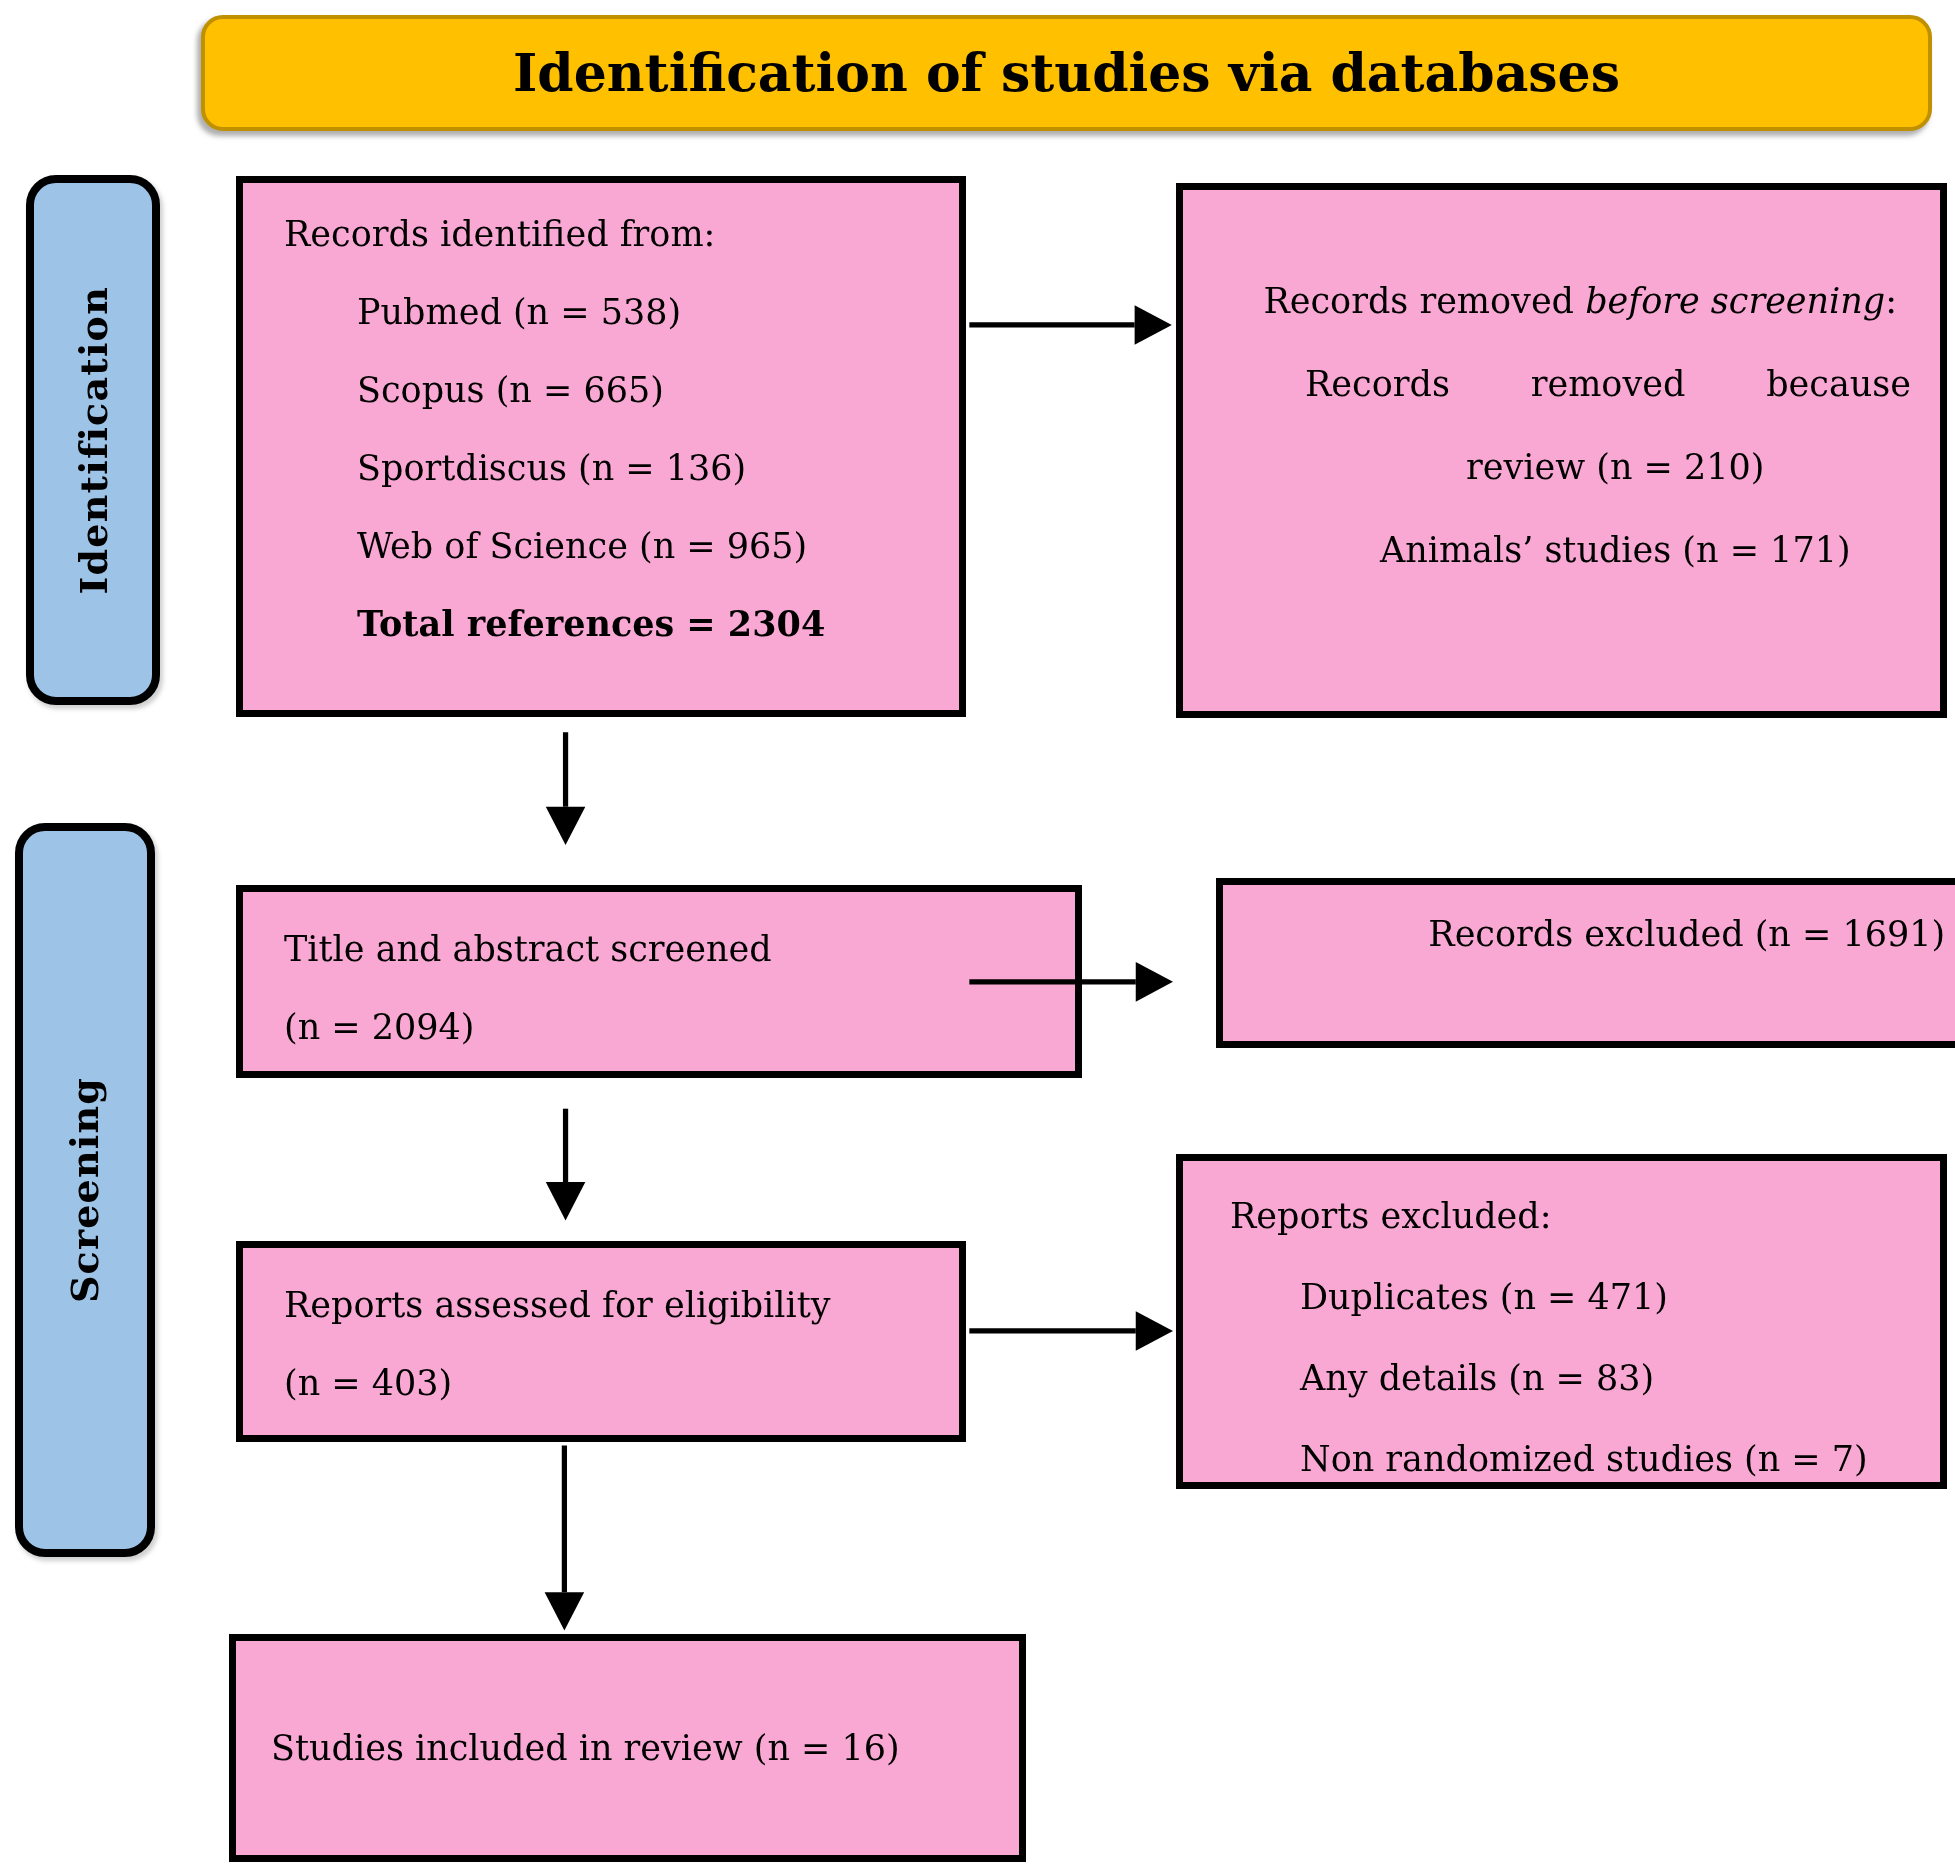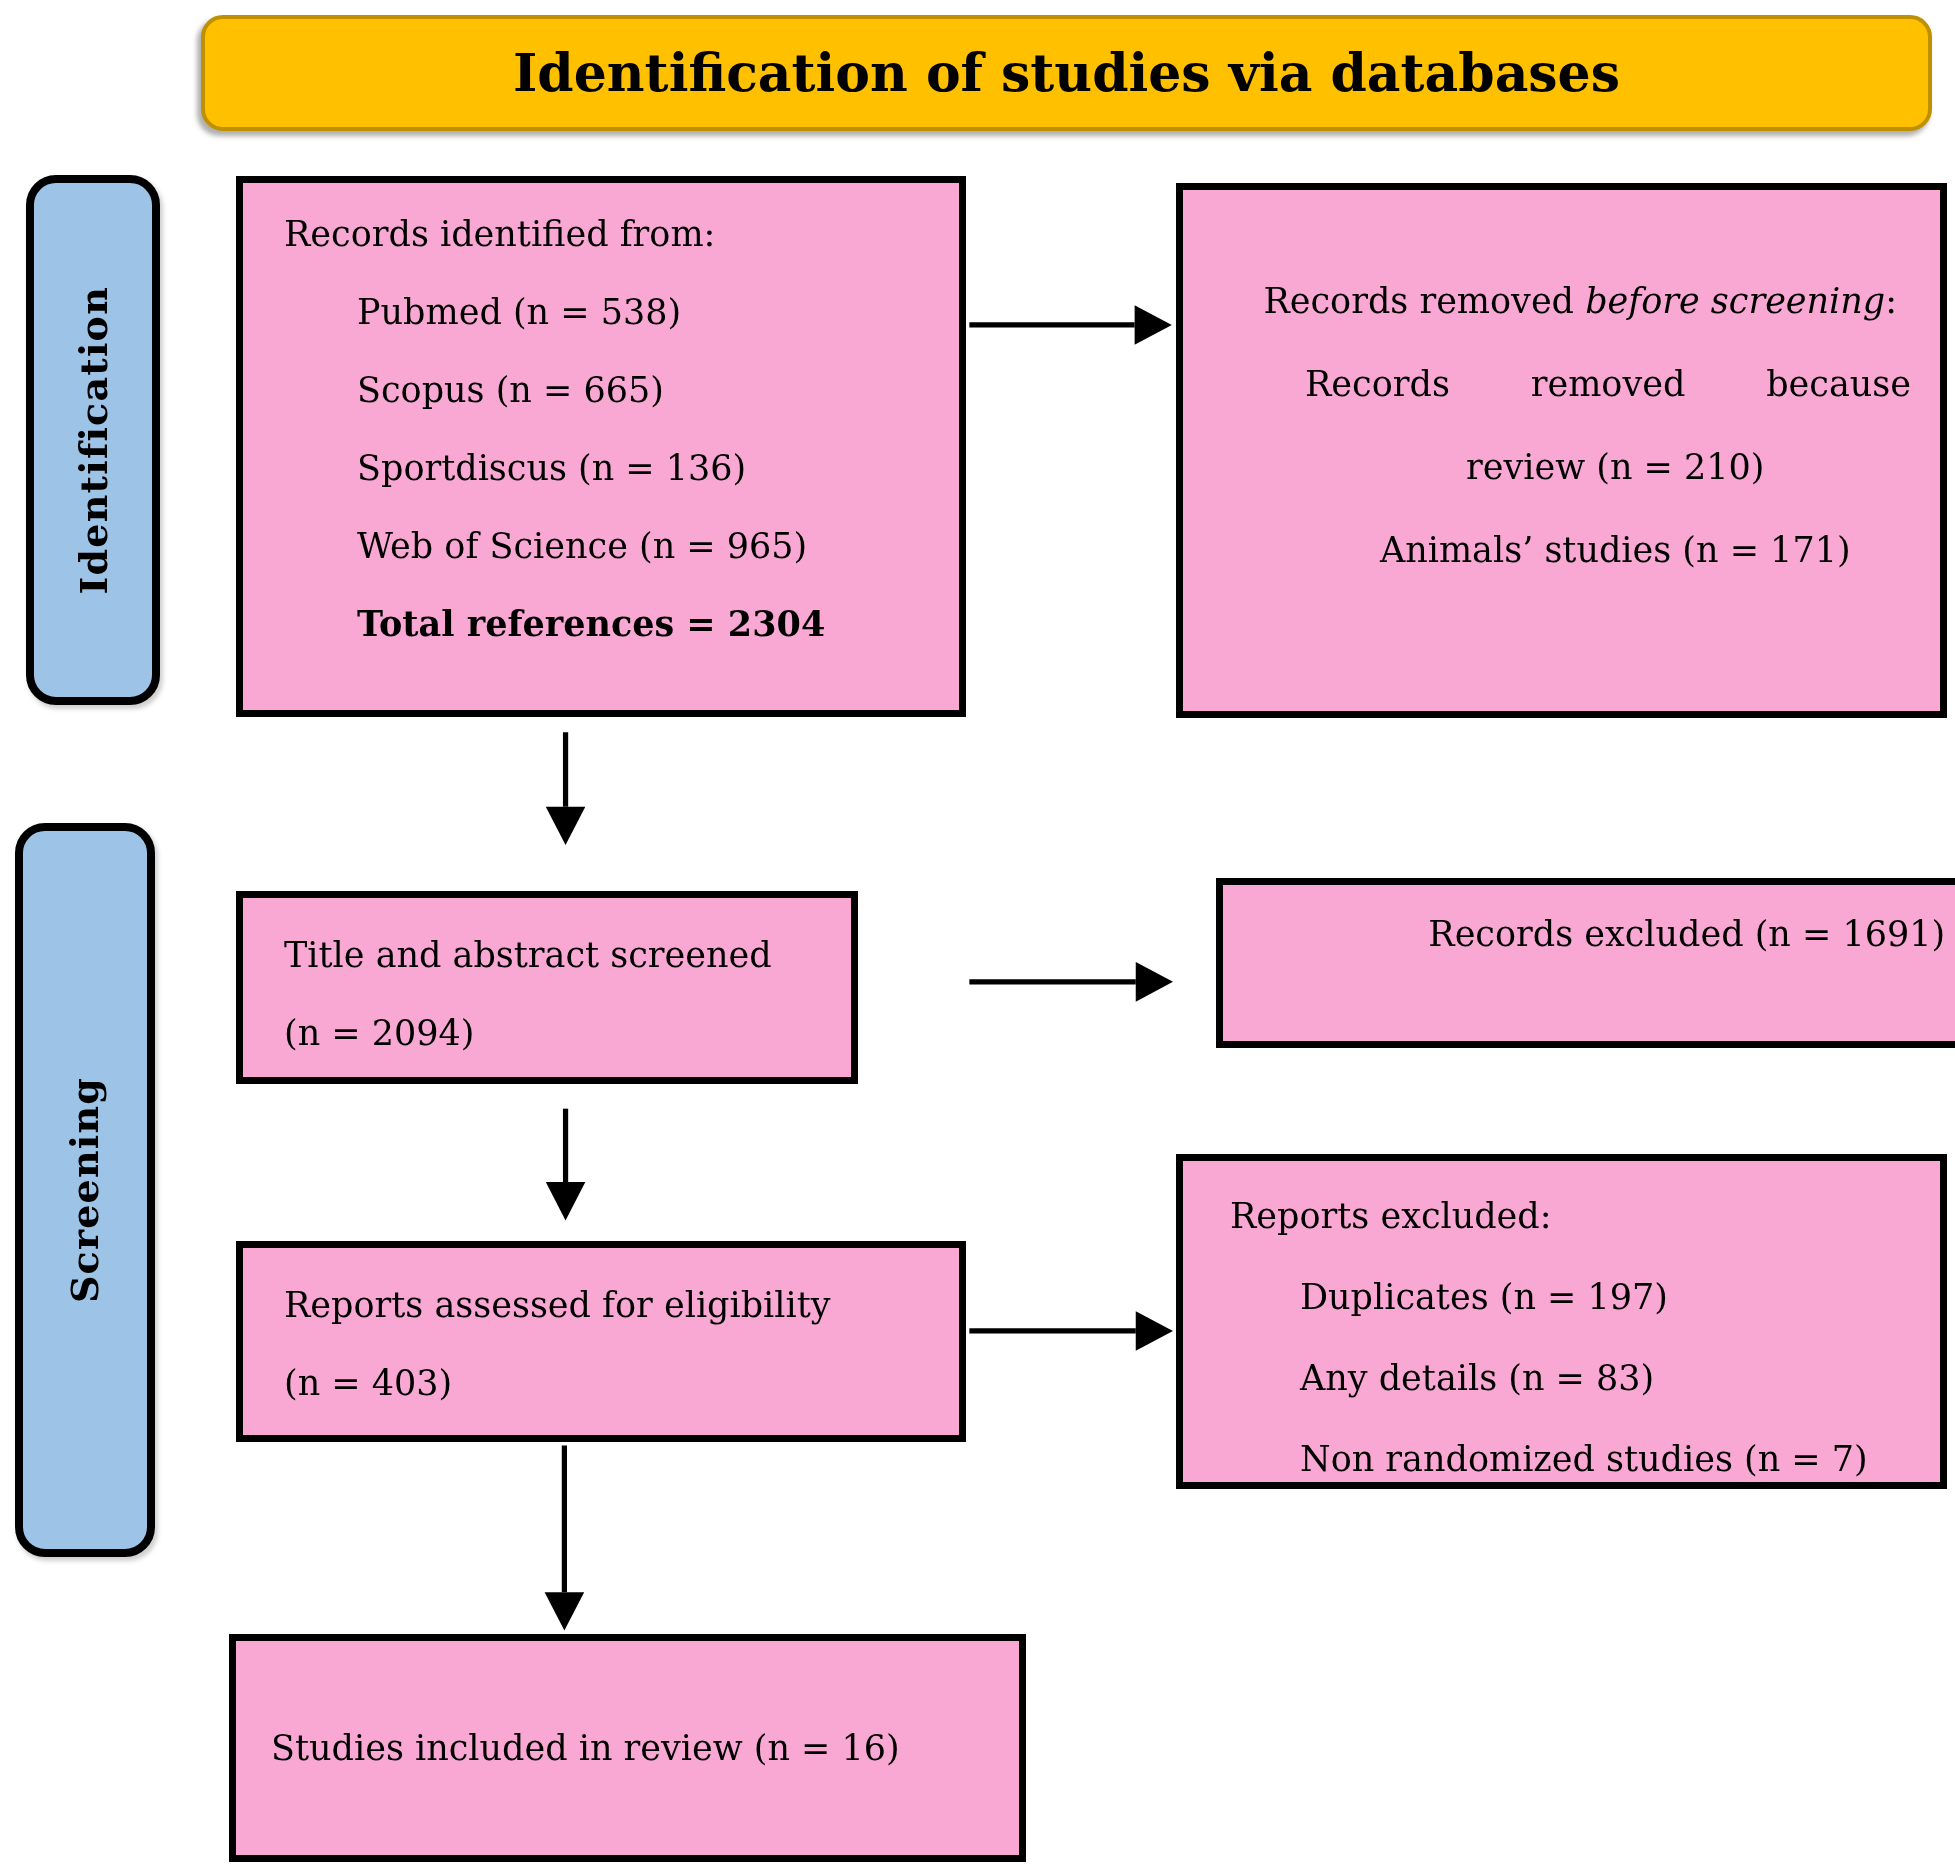--- a/index.html
+++ b/index.html
@@ -86,37 +86,37 @@
   <div class="ln"><span>Records removed </span><i>before screening</i><span>:</span></div>
   <div class="just-row">
     <span>Records</span>
     <span>removed</span>
     <span>because</span>
   </div>
   <div class="ln r-indent">review (n = 210)</div>
   <div class="ln r-indent">Animals’ studies (n = 171)</div>
 </div>
 
-<div class="flowbox" style="left:236px;top:885px;width:622px;height:193px;padding:17.5px 17.5px 0 41px;margin-top:6px;">
+<div class="flowbox" style="left:236px;top:885px;width:846px;height:193px;padding:17.5px 17.5px 0 41px;">
   <div class="ln">Title and abstract screened</div>
   <div class="ln">(n = 2094)</div>
 </div>
 
 <div class="flowbox" style="left:1216px;top:878px;width:904px;height:170px;padding:26px 14.5px 0 52px;line-height:47px;text-align:center;">
   <div class="ln">Records excluded (n = 1691)</div>
 </div>
 
 <div class="flowbox" style="left:236px;top:1241px;width:730px;height:201px;padding:17.5px 17.5px 0 41px;">
   <div class="ln">Reports assessed for eligibility</div>
   <div class="ln">(n = 403)</div>
 </div>
 
 <div class="flowbox" style="left:1176px;top:1154px;width:771px;height:335px;padding:14.5px 14.5px 0 47px;line-height:81px;">
   <div class="ln">Reports excluded:</div>
-  <div class="ln r-indent">Duplicates (n = 197)</div>
+  <div class="ln r-indent">Duplicates (n = 471)</div>
   <div class="ln r-indent">Any details (n = 83)</div>
   <div class="ln r-indent">Non randomized studies (n = 7)</div>
 </div>
 
 <div class="flowbox center-v" style="left:229px;top:1634px;width:797px;height:228px;padding:0 17.5px 0 35px;">
   <div class="ln">Studies included in review (n = 16)</div>
 </div>
 
 <svg class="arrows" width="1955" height="1877" viewBox="0 0 3360 3225">
   <g stroke="#000" stroke-width="9" fill="#000">

